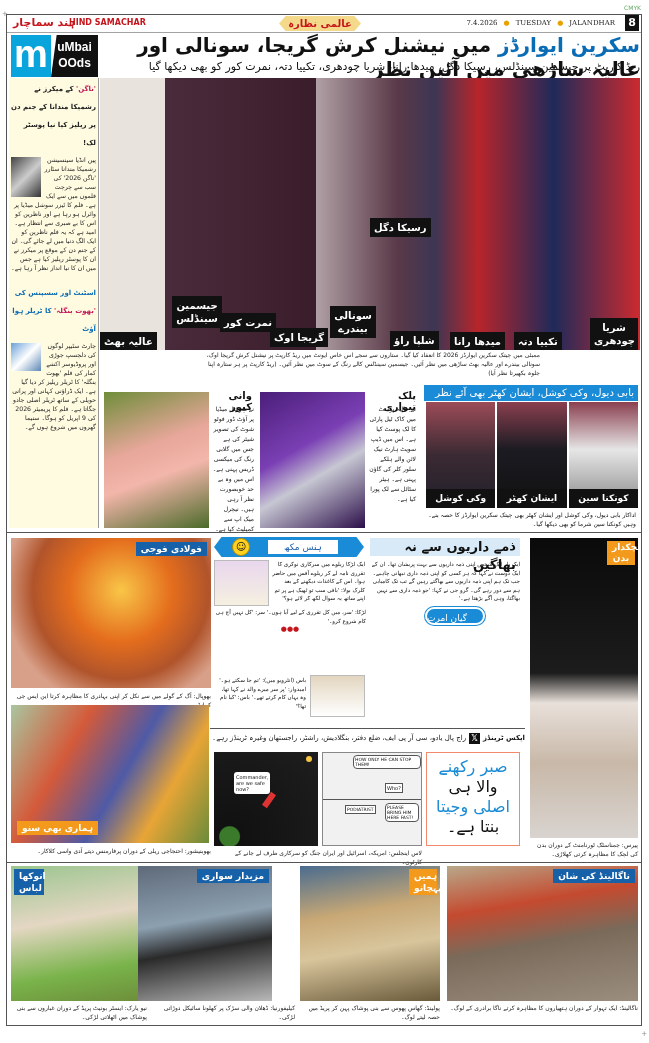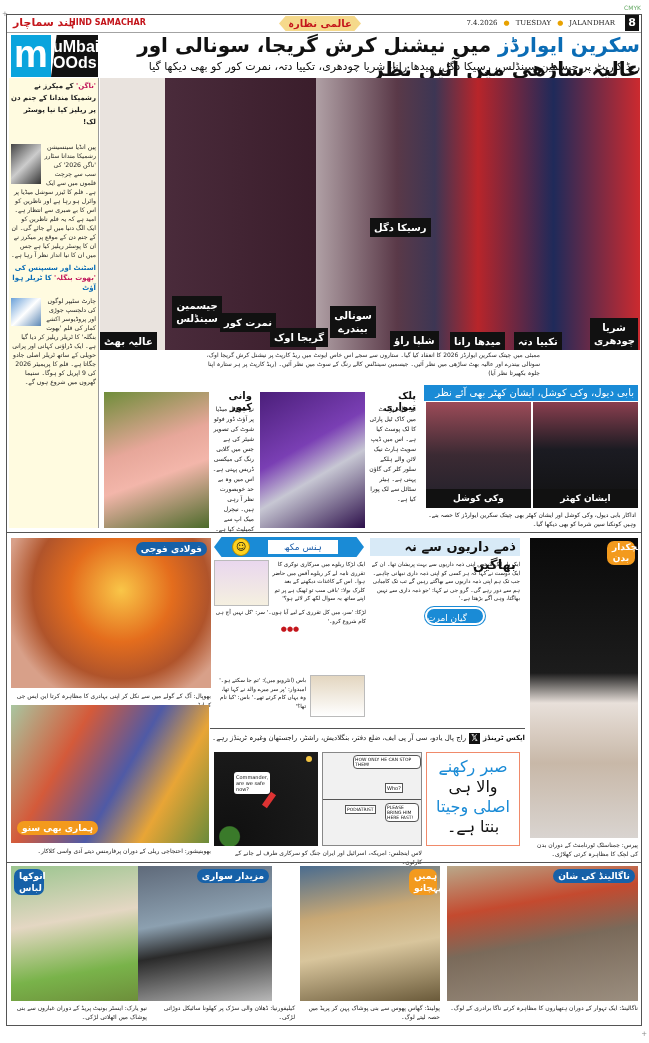--- a/index.html
+++ b/index.html
@@ -10,28 +10,28 @@
 .frame{left:6px;top:14px;width:636px;height:1012px;border:1px solid #555}
 .masthead{left:7px;top:15px;width:634px;height:18px;border-bottom:1px solid #a3a3a3}
 .logo-urdu{left:6px;top:1px;font-size:11px;font-weight:bold;color:#c4161c}
 .logo-en{left:62px;top:3px;font-size:8px;font-weight:bold;color:#c4161c}
 .section-tag{left:272px;top:1px;width:82px;height:15px;background:#f5d98b;border-radius:3px;color:#c4161c;font-size:10px;font-weight:bold;text-align:center;line-height:15px;clip-path:polygon(8% 0,92% 0,100% 50%,92% 100%,8% 100%,0 50%)}
 .dateline{right:26px;top:4px;font-size:7px;font-family:"DejaVu Serif",serif;color:#222}
 .dateline .dot{color:#e8a200;margin:0 6px}
 .pageno{right:2px;top:0;width:14px;height:16px;background:#111;color:#fff;font-size:11px;font-weight:bold;text-align:center;line-height:16px}
 .mumbai{left:11px;top:35px;width:87px;height:42px;display:flex}
 .mumbai .m{width:40px;height:42px;background:#0aa4dd;color:#fff;font-size:38px;font-weight:bold;line-height:38px;text-align:center;font-family:"Liberation Sans",sans-serif}
-.mumbai .t{width:47px;height:42px;background:#111;color:#fff;font-size:16px;font-weight:bold;line-height:16px;padding:4px 2px;font-family:"Liberation Sans",sans-serif;text-align:center;clip-path:polygon(12% 0,100% 0,100% 100%,0 100%)}
+.mumbai .t{width:47px;height:42px;background:#111;color:#fff;font-size:12px;font-weight:bold;line-height:16px;padding:4px 2px;font-family:"Liberation Sans",sans-serif;text-align:center;clip-path:polygon(12% 0,100% 0,100% 100%,0 100%)}
 .headline{left:100px;top:33px;width:540px;font-size:20px;font-weight:bold;line-height:24px;color:#111}
 .headline .blue{color:#0a6cb5}
 .subhead{left:100px;top:59px;width:540px;font-size:11px;line-height:16px;color:#111}
 .leftcol{left:9px;top:78px;width:90px;height:450px;background:#fffbe0;border-right:1px solid #999;padding:2px;font-size:6.2px;line-height:9px;color:#222}
-.leftcol .hd{font-weight:bold;font-size:7px;line-height:12px;margin-bottom:14px}
+.leftcol .hd{font-weight:bold;font-size:7px;line-height:18px;margin-bottom:3px}
 .leftcol .hd .pink{color:#c2185b}
-.leftcol .hd2{font-weight:bold;font-size:7px;line-height:10px;margin:4px 0 3px;color:#0a6cb5}
+.leftcol .hd2{font-weight:bold;font-size:7px;line-height:18px;margin:12px 0 3px;color:#0a6cb5}
 .portrait{width:30px;height:40px;background:linear-gradient(135deg,#444,#ccc,#333);float:left;margin:2px 3px 2px 0}
 .thumb2{width:30px;height:28px;background:linear-gradient(135deg,#6aa0d8,#fff,#5c87b5);float:left;margin:2px 3px 2px 0}
 .photo{background:#7b4d5a;overflow:hidden}
 .carpet{left:100px;top:78px;width:540px;height:272px;background:linear-gradient(90deg,#e9e3de 0,#e9e3de 12%,#4a2b3b 12%,#3a1d2b 40%,#b0a0a5 40%,#5a3948 55%,#3d3654 62%,#b8252a 70%,#1f2a5a 84%,#cc2a2f 100%)}
 .namechip{background:#111;color:#fff;font-size:10px;font-weight:bold;padding:3px 4px;line-height:13px;text-align:center}
 .carpet-cap{left:200px;top:350px;width:340px;font-size:6px;line-height:9px;color:#222}
 .vani-photo{left:104px;top:392px;width:105px;height:136px;background:linear-gradient(160deg,#6f8d3a,#e7a79a 40%,#f3b6aa 60%,#4b6a2a)}
 .vani-title{left:212px;top:390px;width:40px;font-size:10px;font-weight:bold}
 .vani-text{left:212px;top:404px;width:42px;font-size:6px;line-height:10px}
 .palak-photo{left:260px;top:392px;width:105px;height:136px;background:linear-gradient(150deg,#4b1f7a,#7a3fb4 40%,#c7c7d3 60%,#2c0f4a)}
@@ -40,21 +40,21 @@
 .bobby-head{left:424px;top:385px;width:214px;height:16px;background:#1a8bd6;color:#fff;font-size:10px;line-height:16px;padding:0 4px}
 .bobby-grid{left:426px;top:402px;width:212px;height:106px;display:flex;gap:2px}
 .bobby-grid .p{flex:1;position:relative;background:linear-gradient(180deg,#9c4b58,#3b2a33 50%,#20202a)}
 .bobby-grid .p:nth-child(2){background:linear-gradient(180deg,#8a3f4f,#1b1b22 45%,#111)}
 .bobby-grid .p:nth-child(3){background:linear-gradient(180deg,#8a3f4f,#e6e6e6 45%,#8a8a8a)}
 .bobby-grid .p:nth-child(4){background:linear-gradient(180deg,#b05a6a,#2b3f8f 50%,#243570)}
 .bobby-grid .namechip{position:absolute;bottom:0;left:0;right:0;font-size:9px}
 .bobby-cap{left:428px;top:510px;width:208px;font-size:6px;line-height:9px}
 .divider-h{height:1px;background:#555}
 .fauladi{left:11px;top:538px;width:200px;height:150px;background:radial-gradient(circle at 55% 35%,#f9c648,#e46d1d 35%,#b0542b 60%,#d8a089 80%)}
-.tag{color:#fff;font-size:9px;font-weight:bold;padding:1px 5px;border-radius:7px;line-height:12px}
+.tag{color:#fff;font-size:9px;font-weight:bold;padding:1px 5px;border-radius:0;line-height:12px}
 .tag.blue{background:#1761a8}
 .tag.orange{background:#f39a1d}
 .cap{font-size:6px;line-height:9px;color:#222}
 .hamari{left:11px;top:705px;width:198px;height:138px;background:linear-gradient(120deg,#a9c6a0,#d45a3a 30%,#4f5aa6 55%,#e8a536 75%,#6b8b3a)}
 .hans-banner{left:214px;top:537px;width:150px;height:20px;background:#1a8bd6;clip-path:polygon(5% 0,95% 0,100% 50%,95% 100%,5% 100%,0 50%)}
 .smiley{left:232px;top:538px;width:18px;height:18px;border-radius:50%;background:#ffd21f;border:1px solid #b58a00;font-size:10px;text-align:center;line-height:16px}
 .hans-label{left:268px;top:540px;width:70px;height:14px;background:#fff;color:#1a5ca8;font-size:9px;text-align:center;line-height:14px}
 .cartoon1{left:214px;top:560px;width:55px;height:46px;background:linear-gradient(180deg,#e9d7ee,#f5f0e0);border:1px solid #bbb}
 .hans-text{left:270px;top:560px;width:95px;font-size:5.6px;line-height:8.5px}
 .hans-text2{left:214px;top:608px;width:152px;font-size:5.6px;line-height:8.5px}
@@ -138,20 +138,23 @@
 <div class="abs palak-text rtl">نے حالیہ پوسٹ میں کاک ٹیل پارٹی کا لک پوسٹ کیا ہے۔ اس میں ڈیپ سویٹ ہارٹ نیک لائن والے ہلکے سلور کلر کی گاؤن پہنی ہے۔ ہیئر سٹائل سے لک پورا کیا ہے۔</div>
 
 <div class="abs bobby-head rtl">بابی دیول، وکی کوشل، ایشان کھٹر بھی آئے نظر</div>
 <div class="abs bobby-grid">
   <div class="p">
       <div class="namechip">وکی کوشل</div>
     </div>
   <div class="p">
       <div class="namechip">ایشان کھٹر</div>
     </div>
+  <div class="p">
+      <div class="namechip">کونکنا سین</div>
+    </div>
 </div>
 <div class="abs bobby-cap rtl">اداکار بابی دیول، وکی کوشل اور ایشان کھٹر بھی چیتک سکرین ایوارڈز کا حصہ بنے۔ وہیں کونکنا سین شرما کو بھی دیکھا گیا۔</div>
 
 <div class="abs divider-h" style="left:7px;top:532px;width:634px"></div>
 
 <div class="abs fauladi photo">
   <div class="abs tag blue" style="right:4px;top:4px">فولادی فوجی</div>
 </div>
 <div class="abs cap rtl" style="left:11px;top:691px;width:200px">بھوپال: آگ کے گولے میں سے نکل کر اپنی بہادری کا مظاہرہ کرتا این ایس جی کمانڈو۔</div>
 

